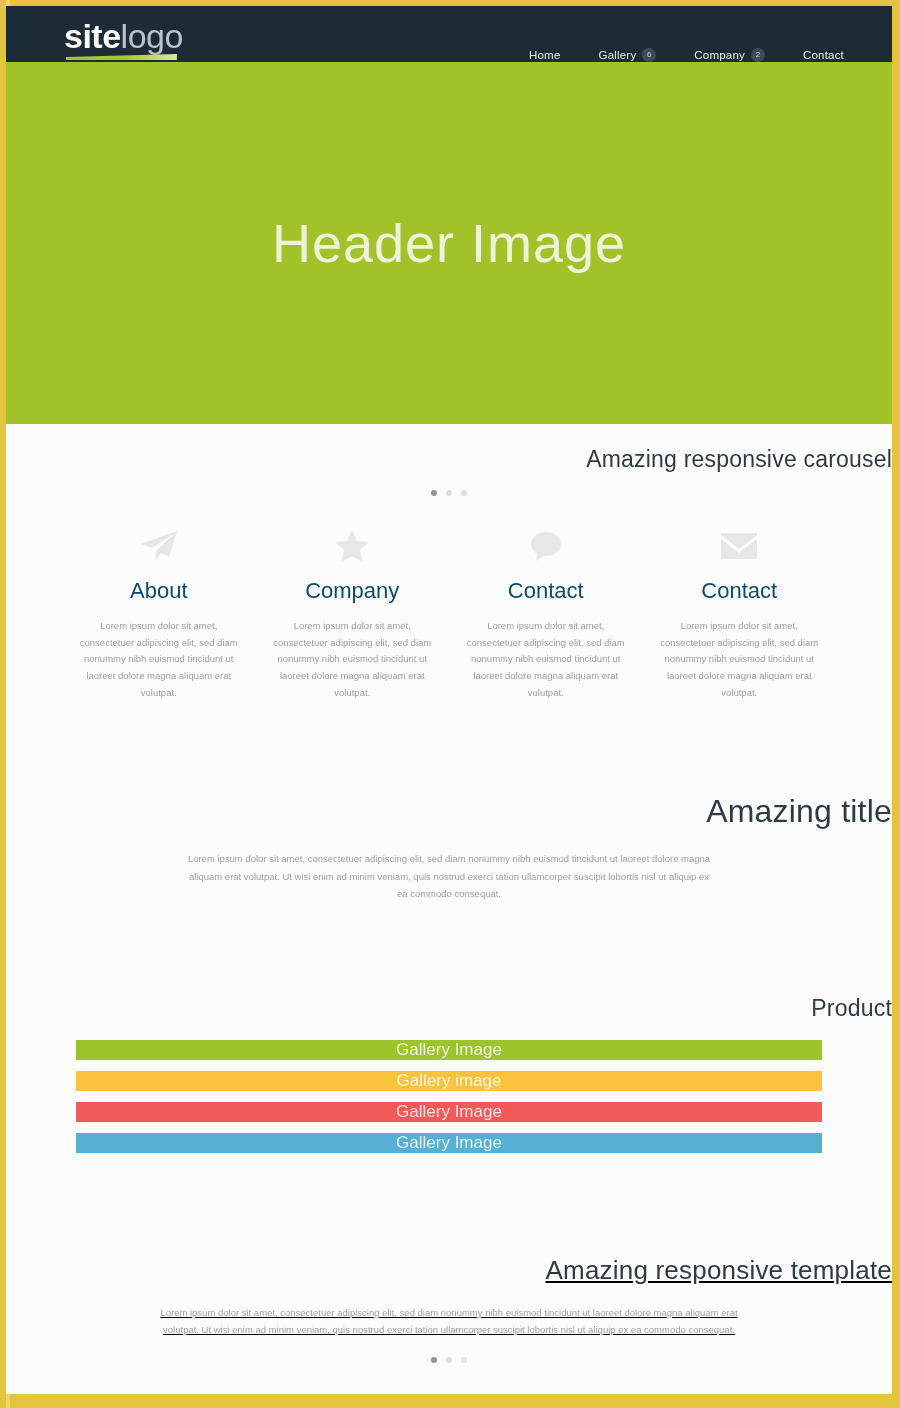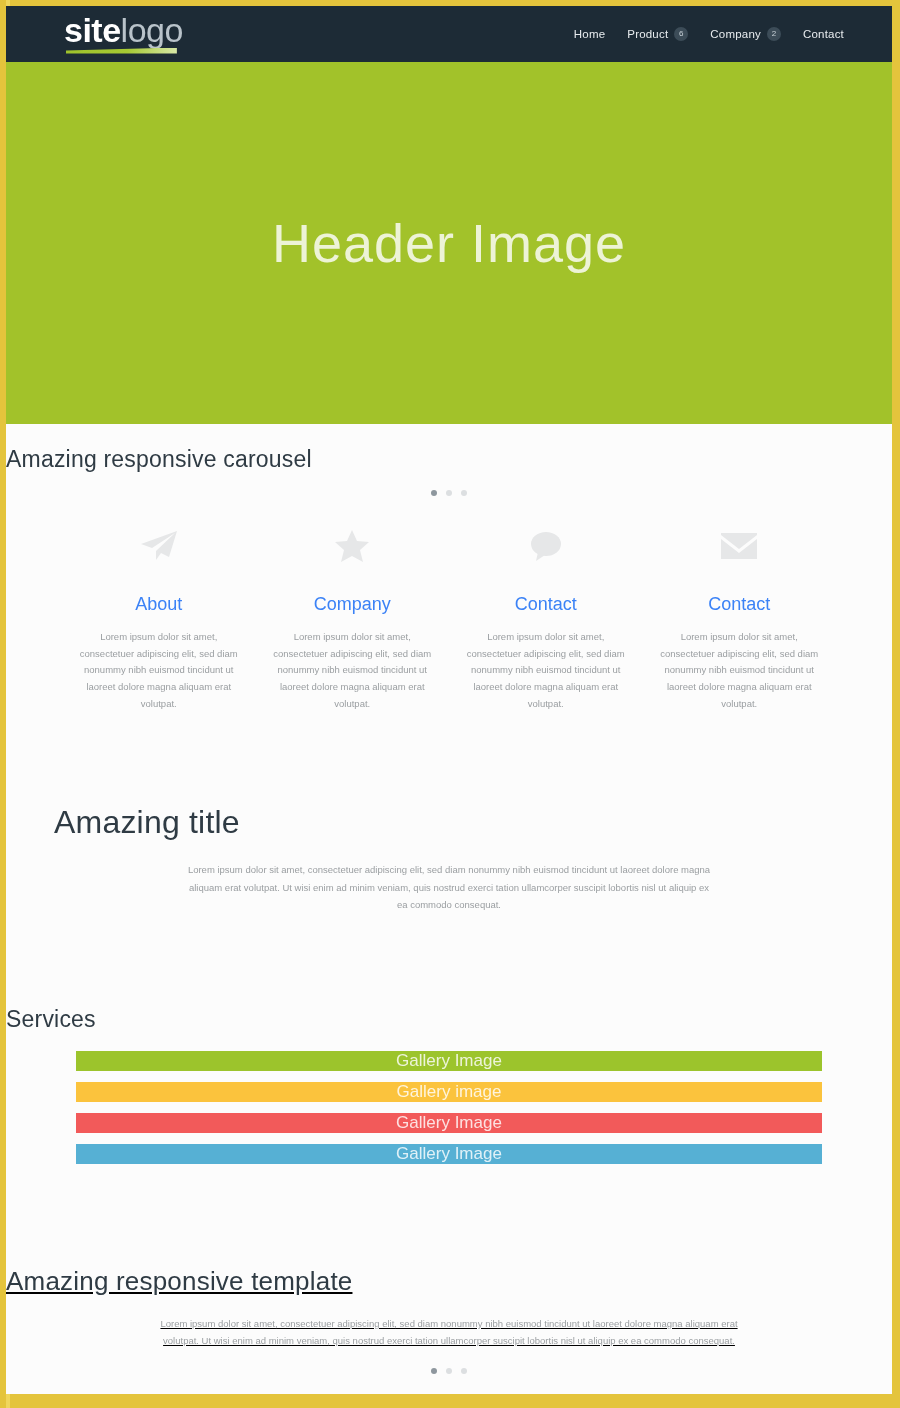--- a/index.html
+++ b/index.html
@@ -35,21 +35,21 @@
     margin-left: -8px;
     background: #fcfcfc;
     overflow: hidden;
   }
 
   
   .topbar {
     height: 56px;
     background: #1d2b36;
     display: flex;
-    align-items: center;
+    align-items: flex-end;
     justify-content: space-between;
     padding: 0 48px 0 58px;
   }
 
   .logo {
     position: relative;
     line-height: 1;
     padding-bottom: 9px;
     user-select: none;
   }
@@ -57,21 +57,21 @@
   .logo-site { color: #ffffff; font-weight: bold; }
   .logo-logo { color: #b9c3ca; font-weight: 300; }
   .logo-swoosh {
     position: absolute;
     left: 2px; right: 6px; bottom: 2px;
     height: 6px;
     background: linear-gradient(100deg, #9fc22c 0%, #a6c933 55%, #d8e8a8 100%);
     clip-path: polygon(0% 52%, 100% 0%, 100% 100%, 0% 100%);
   }
 
-  .nav { display: flex; align-items: center; gap: 22px; }
+  .nav { display: flex; align-items: center; gap: 38px; }
   .nav-item {
     display: flex;
     align-items: center;
     gap: 6px;
     color: #e8ecef;
     font-size: 11.5px;
     letter-spacing: .2px;
     cursor: pointer;
     white-space: nowrap;
   }
@@ -98,21 +98,21 @@
   .hero-title {
     color: #edf3d6;
     font-size: 54px;
     font-weight: 300;
     letter-spacing: 1px;
   }
 
   
   .section { background: #fcfcfc; }
   .h2 {
-    text-align: left;
+    text-align: right;
     color: #2f3b44;
     font-weight: normal;
     letter-spacing: .2px;
   }
 
   .dots { display: flex; justify-content: center; gap: 9px; }
   .dot { width: 6px; height: 6px; border-radius: 50%; background: #dcdfe1; cursor: pointer; }
   .dot.active { background: #8e979e; }
 
   
@@ -127,23 +127,23 @@
   }
   .feature { width: 25%; padding: 0 14px; text-align: center; }
   .feature-icon {
     height: 44px;
     display: flex;
     align-items: center;
     justify-content: center;
     color: #e6e7e8;
   }
   .feature-title {
-    margin-top: 26px;
-    font-size: 18px;
-    color: #3b82f6;
+    margin-top: 10px;
+    font-size: 22px;
+    color: #0c4a6e;
     font-weight: normal;
   }
   .feature-text {
     margin-top: 14px;
     font-size: 9.5px;
     line-height: 1.75;
     color: #9a9ea1;
   }
 
   
@@ -206,21 +206,21 @@
           <span class="logo-site">site</span><span class="logo-logo">logo</span>
         </span>
         <span class="logo-swoosh"></span>
       </div>
 
       <nav class="nav">
         <div class="nav-item">
           <span>Home</span>
         </div>
         <div class="nav-item">
-          <span>Product</span>
+          <span>Gallery</span>
           <span class="nav-badge">6</span>
         </div>
         <div class="nav-item">
           <span>Company</span>
           <span class="nav-badge">2</span>
         </div>
         <div class="nav-item">
           <span>Contact</span>
         </div>
       </nav>
@@ -284,21 +284,21 @@
       </div>
 
     </div>
 
     <div class="section amazing-block">
       <div class="h2">Amazing title</div>
       <div class="amazing-text">Lorem ipsum dolor sit amet, consectetuer adipiscing elit, sed diam nonummy nibh euismod tincidunt ut laoreet dolore magna aliquam erat volutpat. Ut wisi enim ad minim veniam, quis nostrud exerci tation ullamcorper suscipit lobortis nisl ut aliquip ex ea commodo consequat.</div>
     </div>
 
     <div class="section gallery-block">
-      <div class="h2">Services</div>
+      <div class="h2">Product</div>
       <div class="gallery-grid">
         <div class="tile" style="background:#9cc42c">
           <span class="tile-label">Gallery Image</span>
         </div>
         <div class="tile" style="background:#fbc33d">
           <span class="tile-label">Gallery image</span>
         </div>
         <div class="tile" style="background:#f25a5a">
           <span class="tile-label">Gallery Image</span>
         </div>

